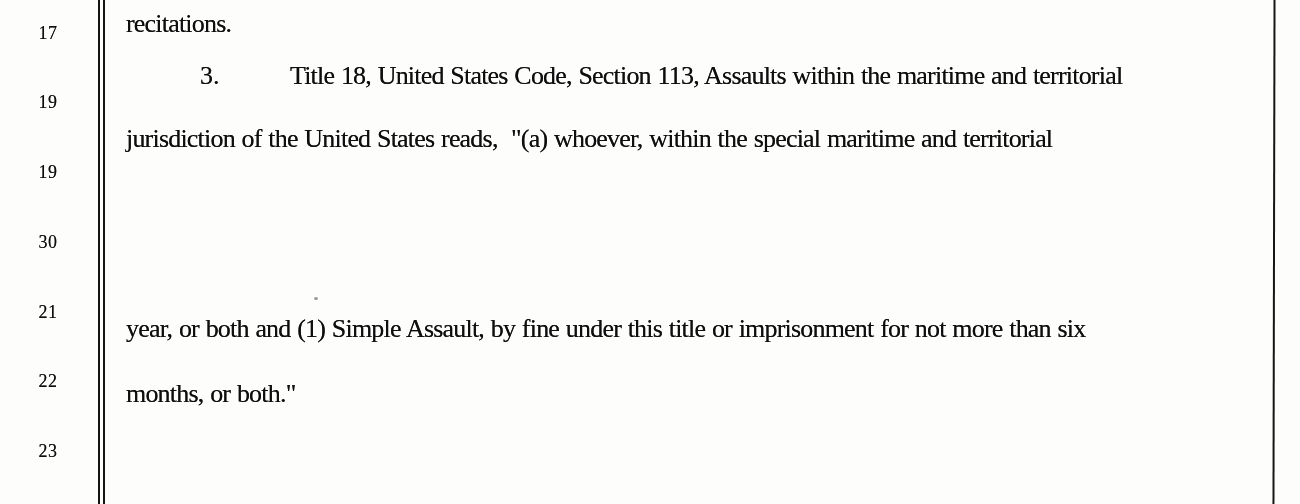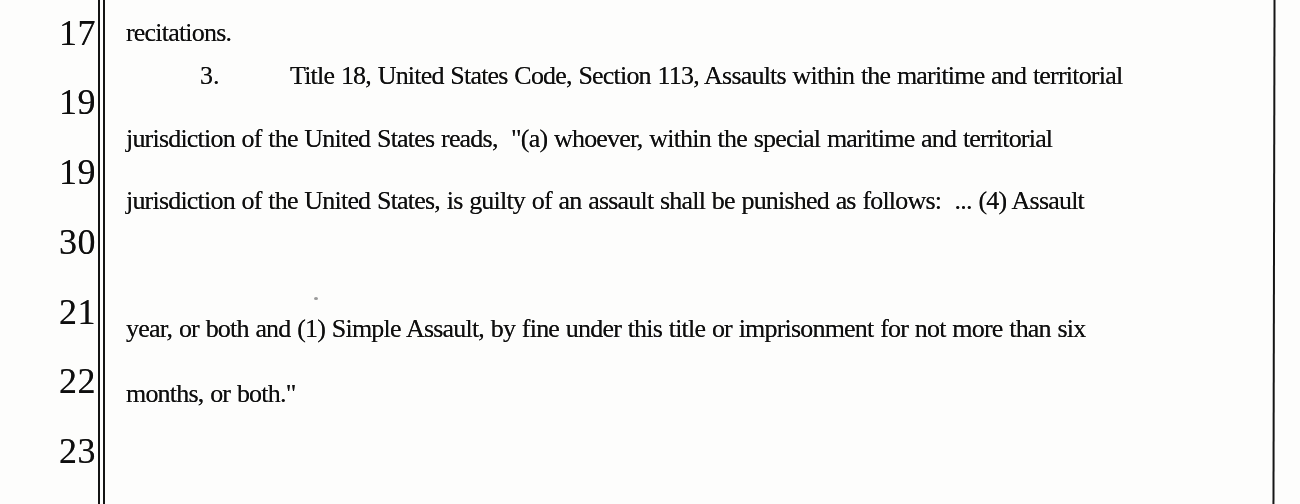--- a/index.html
+++ b/index.html
@@ -28,24 +28,24 @@
     position: absolute;
     left: 1273px;
     top: 0;
     width: 2px;
     height: 504px;
     background: #161616;
     transform: rotate(0.12deg);
   }
   .lnum {
     position: absolute;
-    left: 42px;
+    left: 21px;
     width: 54px;
-    text-align: right;
-    font-size: 36px;
+    text-align: center;
+    font-size: 18px;
     line-height: 32px;
     letter-spacing: 0.5px;
     text-shadow: 0 0 0.5px rgba(0,0,0,0.65);
   }
   .tline {
     position: absolute;
     left: 126px;
     font-size: 26px;
     line-height: 32px;
     letter-spacing: -0.8px;
@@ -78,24 +78,23 @@
   <div class="lnum" style="top:86px">19</div>
   <div class="lnum" style="top:156px">19</div>
   <div class="lnum" style="top:226px">30</div>
   <div class="lnum" style="top:296px">21</div>
   <div class="lnum" style="top:365px">22</div>
   <div class="lnum" style="top:435px">23</div>
 
   <div class="rule-left"></div>
   <div class="rule-right"></div>
 
-  <div class="tline" style="top:17px">recitations.</div>
+  <div class="tline" style="top:8px">recitations.</div>
 
   <div class="tline indent" style="top:60px"><span class="pnum">3.</span><span>Title 18, United States Code, Section 113, Assaults within the maritime and territorial</span></div>
 
   <div class="tline" style="top:123px">jurisdiction of the United States reads,  "(a) whoever, within the special maritime and territorial</div>
-  <div class="tline" style="top:185px">jurisdiction of the United States, is guilty of an assault shall be punished as follows:  ... (4) Assault</div>
   <div class="tline" style="top:313px">year, or both and (1) Simple Assault, by fine under this title or imprisonment for not more than six</div>
   <div class="tline" style="top:378px">months, or both."</div>
 
   <div class="speck"></div>
 
 </div>
 
 </body></html>

